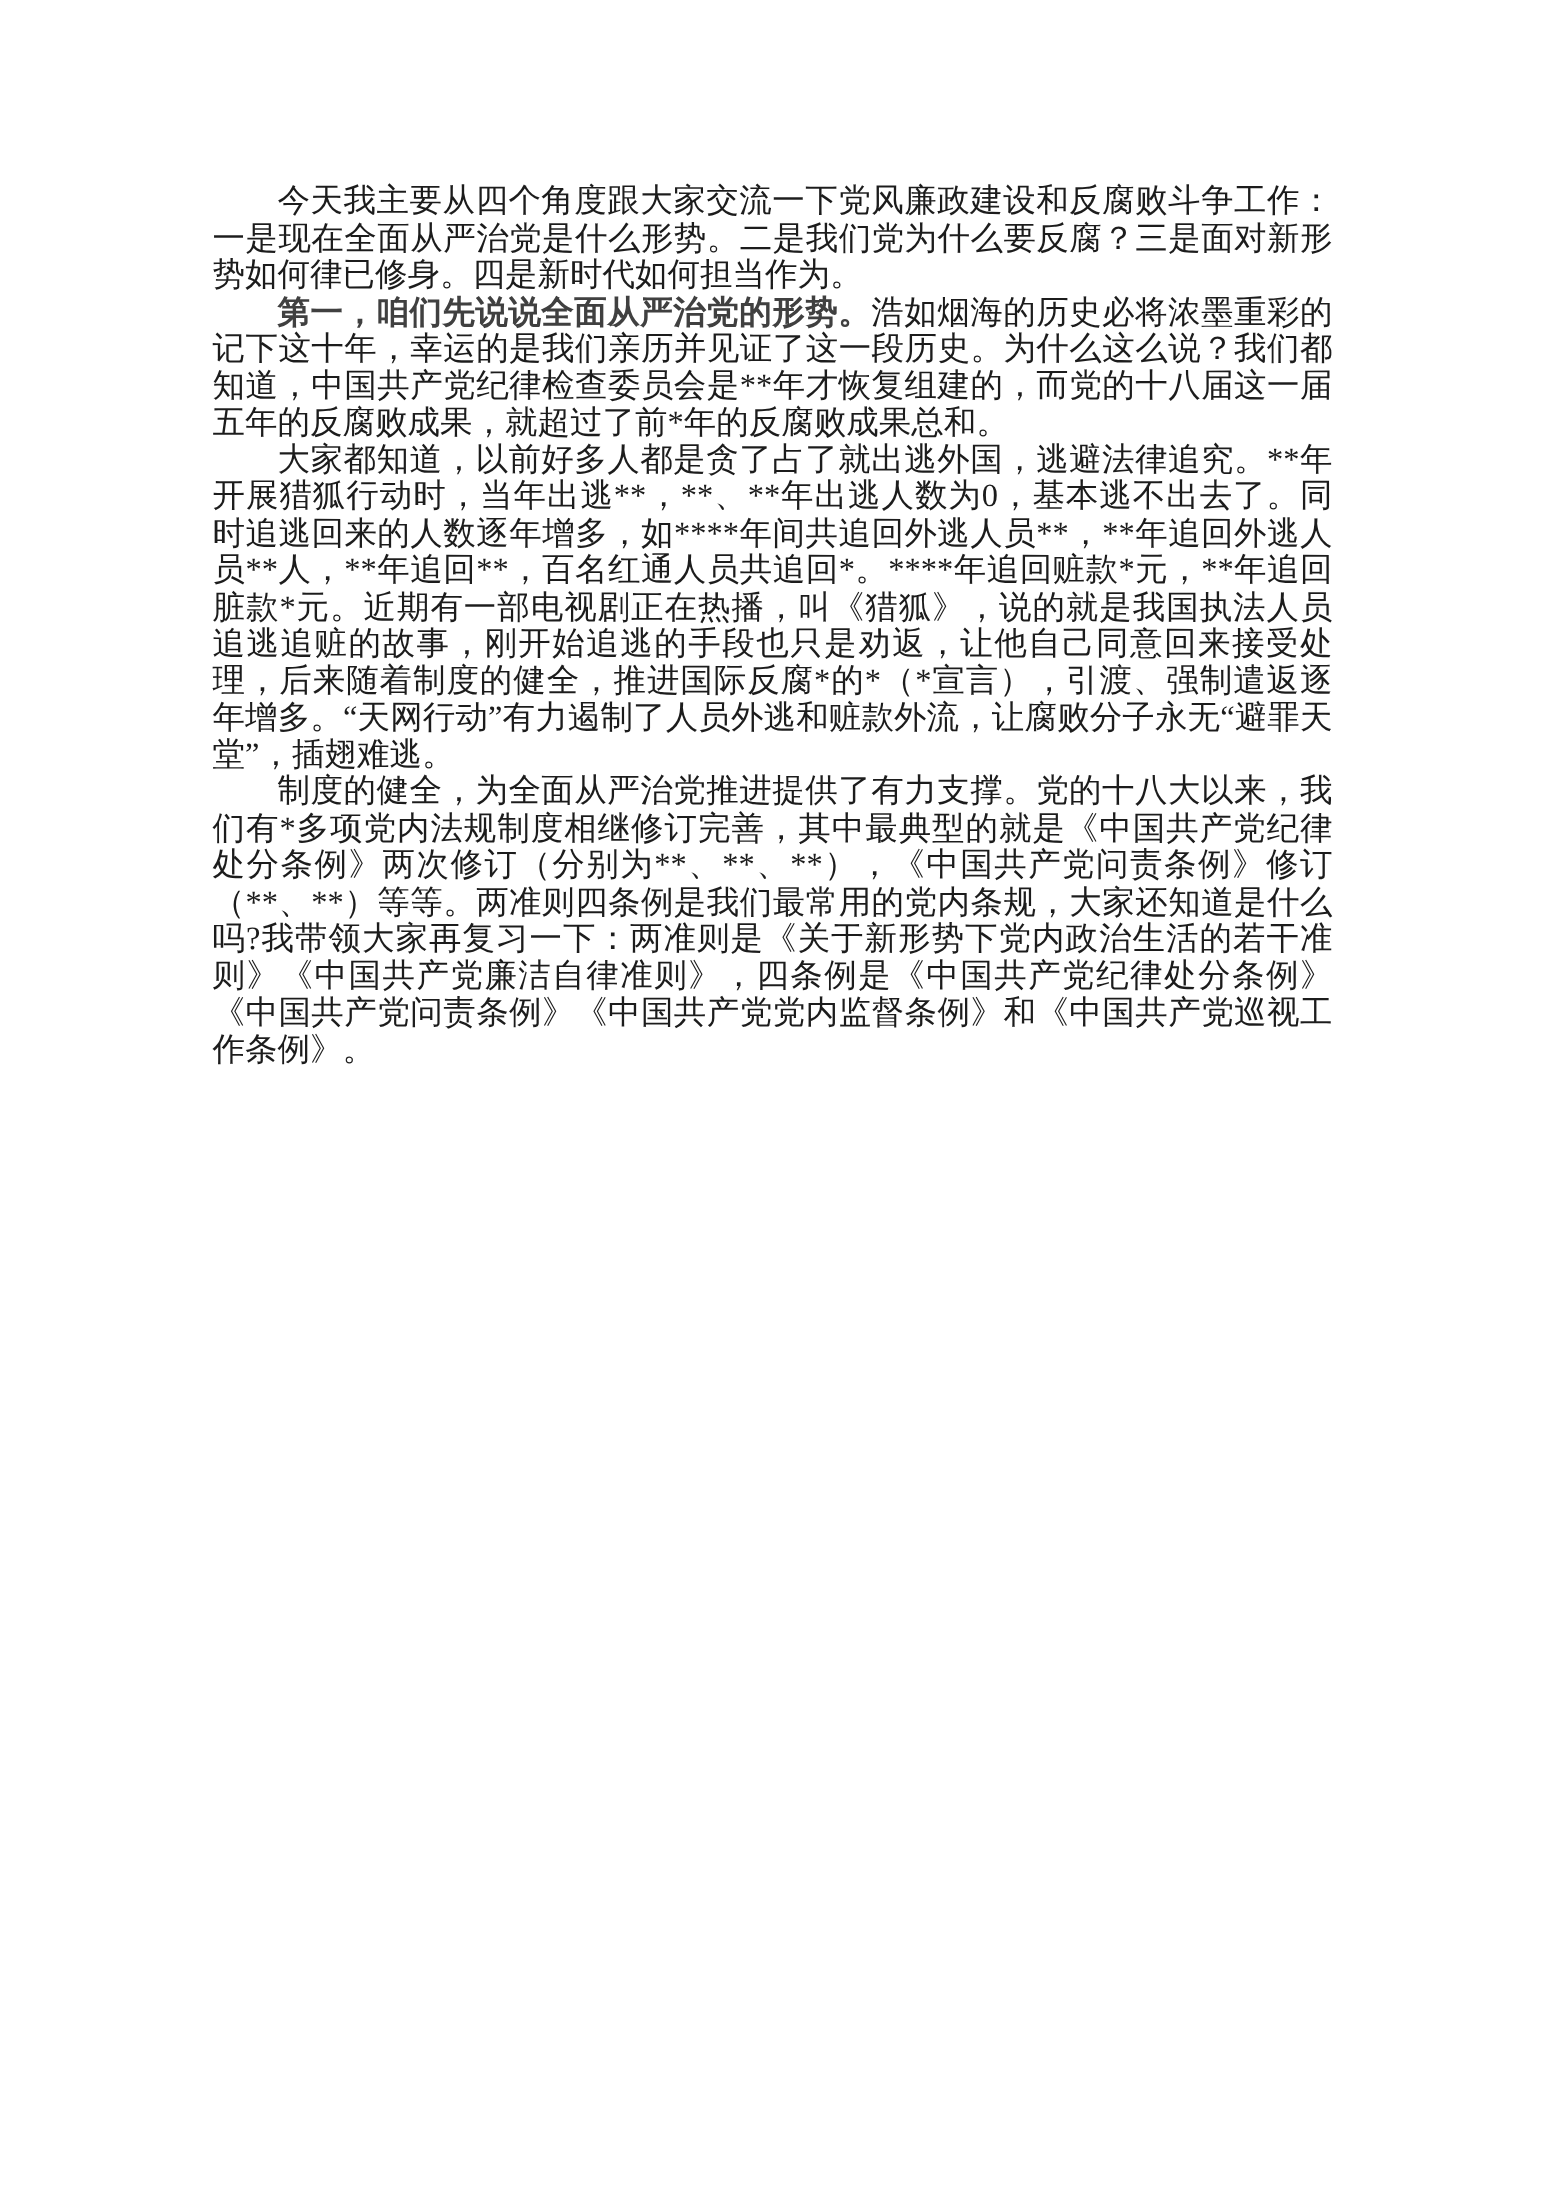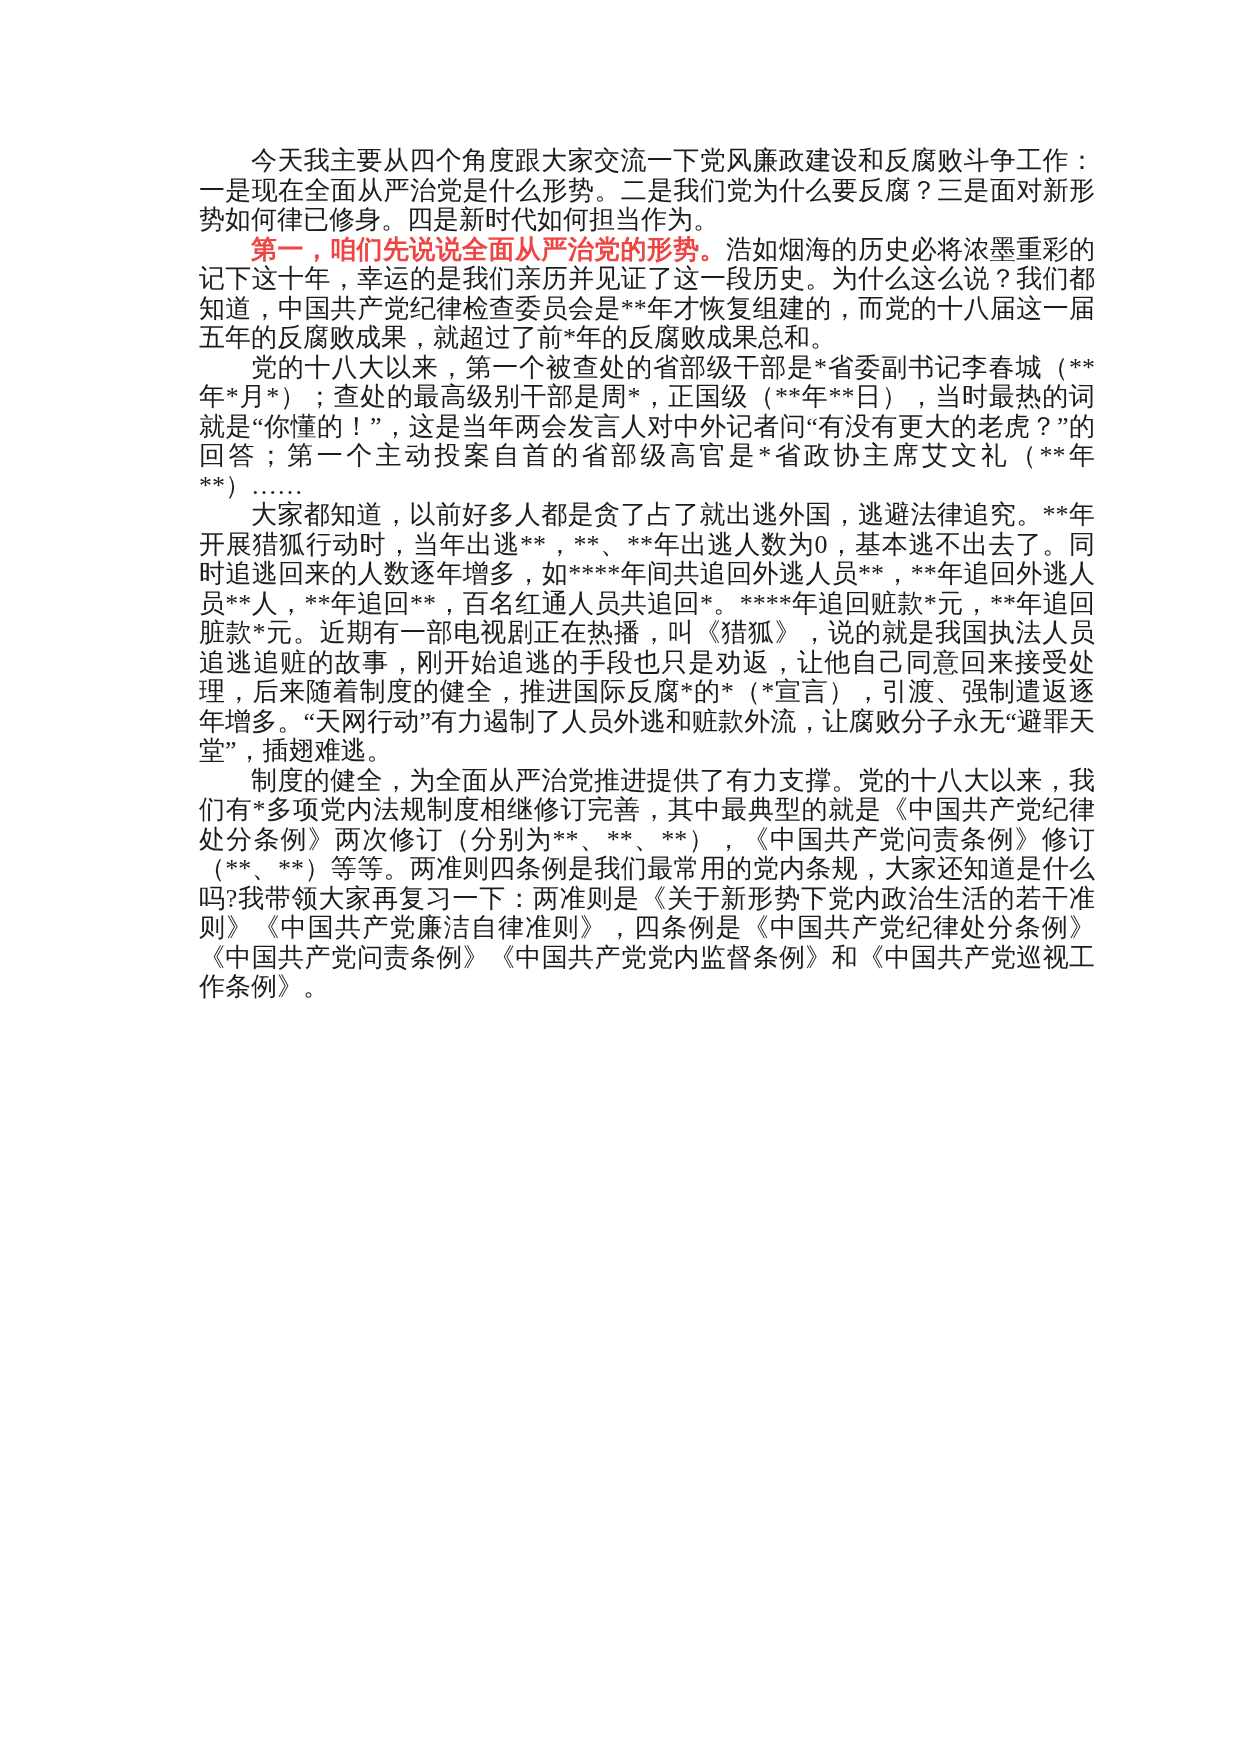--- a/index.html
+++ b/index.html
@@ -15,50 +15,48 @@
   .page {
     box-sizing: border-box;
     width: 1240px;
     height: 1754px;
     background: #ffffff;
     padding: 146px 174px 0 170px;
     overflow: hidden;
   }
   .doc-body {
     width: 100%;
-    margin-left: 29px;
   }
   .para {
     margin: 0;
     padding: 0;
     font-size: 26px;
     line-height: 29.5px;
     color: #1c1c1c;
     text-align: justify;
     text-justify: inter-ideograph;
     text-indent: 2em;
     overflow-wrap: break-word;
     word-break: normal;
   }
   .lead {
     font-weight: bold;
-    color: #ef4444;
+    color: #404040;
   }
 </style>
 </head>
 <body>
 
 <div class="page">
   <div class="doc-body">
     <p class="para"><strong class="lead"></strong><span>今天我主要从四个角度跟大家交流一下党风廉政建设和反腐败斗争工作：一是现在全面从严治党是什么形势。二是我们党为什么要反腐？三是面对新形势如何律已修身。四是新时代如何担当作为。</span></p>
 
     <p class="para"><strong class="lead">第一，咱们先说说全面从严治党的形势。</strong><span>浩如烟海的历史必将浓墨重彩的记下这十年，幸运的是我们亲历并见证了这一段历史。为什么这么说？我们都知道，中国共产党纪律检查委员会是**年才恢复组建的，而党的十八届这一届五年的反腐败成果，就超过了前*年的反腐败成果总和。</span></p>
 
 
-    <p class="para"><strong class="lead"></strong><span>党的十八大以来，第一个被查处的省部级干部是*省委副书记李春城（**年*月*）；查处的最高级别干部是周*，正国级（**年**日），当时最热的词就是“你懂的！”，这是当年两会发言人对中外记者问“有没有更大的老虎？”的回答；第一个主动投案自首的省部级高官是*省政协主席艾文礼（**年**）……</span></p>
 
 
     <p class="para"><strong class="lead"></strong><span>大家都知道，以前好多人都是贪了占了就出逃外国，逃避法律追究。**年开展猎狐行动时，当年出逃**，**、**年出逃人数为0，基本逃不出去了。同时追逃回来的人数逐年增多，如****年间共追回外逃人员**，**年追回外逃人员**人，**年追回**，百名红通人员共追回*。****年追回赃款*元，**年追回脏款*元。近期有一部电视剧正在热播，叫《猎狐》，说的就是我国执法人员追逃追赃的故事，刚开始追逃的手段也只是劝返，让他自己同意回来接受处理，后来随着制度的健全，推进国际反腐*的*（*宣言），引渡、强制遣返逐年增多。“天网行动”有力遏制了人员外逃和赃款外流，让腐败分子永无“避罪天堂”，插翅难逃。</span></p>
 
     <p class="para"><strong class="lead"></strong><span>制度的健全，为全面从严治党推进提供了有力支撑。党的十八大以来，我们有*多项党内法规制度相继修订完善，其中最典型的就是《中国共产党纪律处分条例》两次修订（分别为**、**、**），《中国共产党问责条例》修订（**、**）等等。两准则四条例是我们最常用的党内条规，大家还知道是什么吗?我带领大家再复习一下：两准则是《关于新形势下党内政治生活的若干准则》《中国共产党廉洁自律准则》，四条例是《中国共产党纪律处分条例》《中国共产党问责条例》《中国共产党党内监督条例》和《中国共产党巡视工作条例》。</span></p>
 
 
   </div>
 </div>
 

